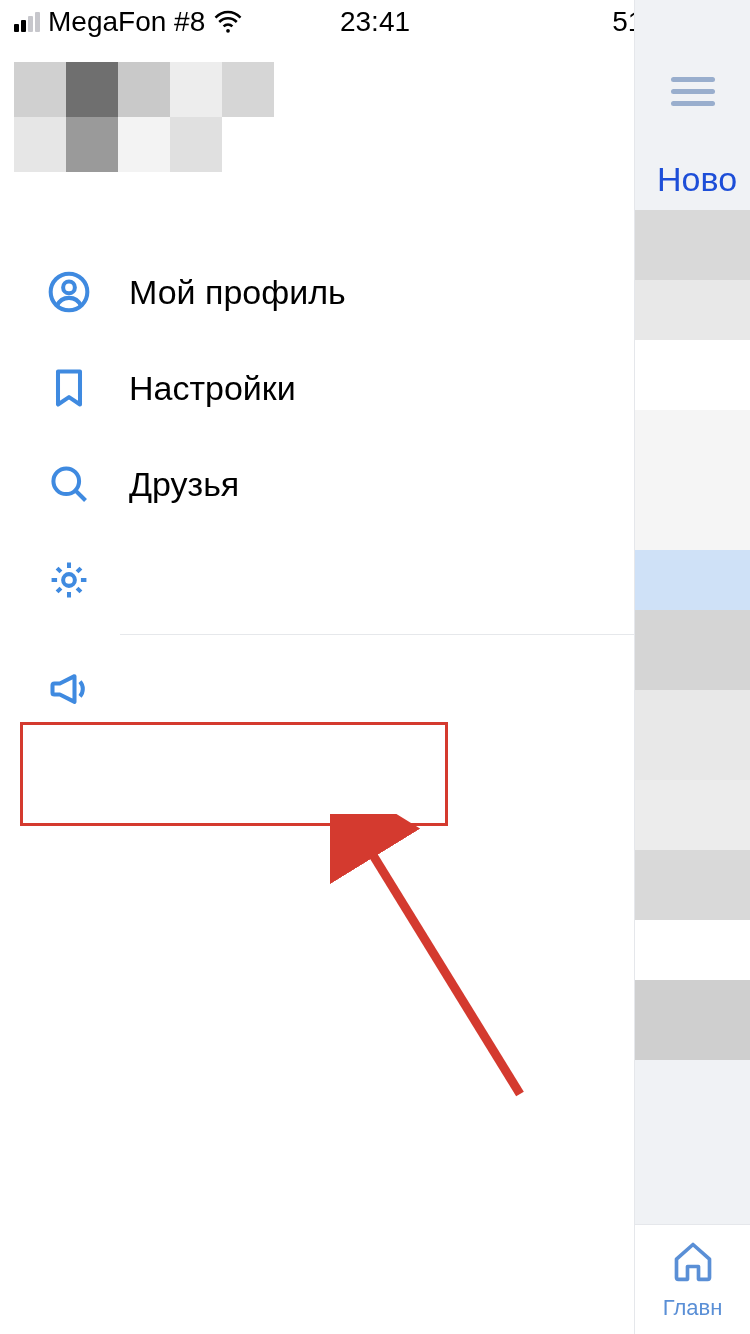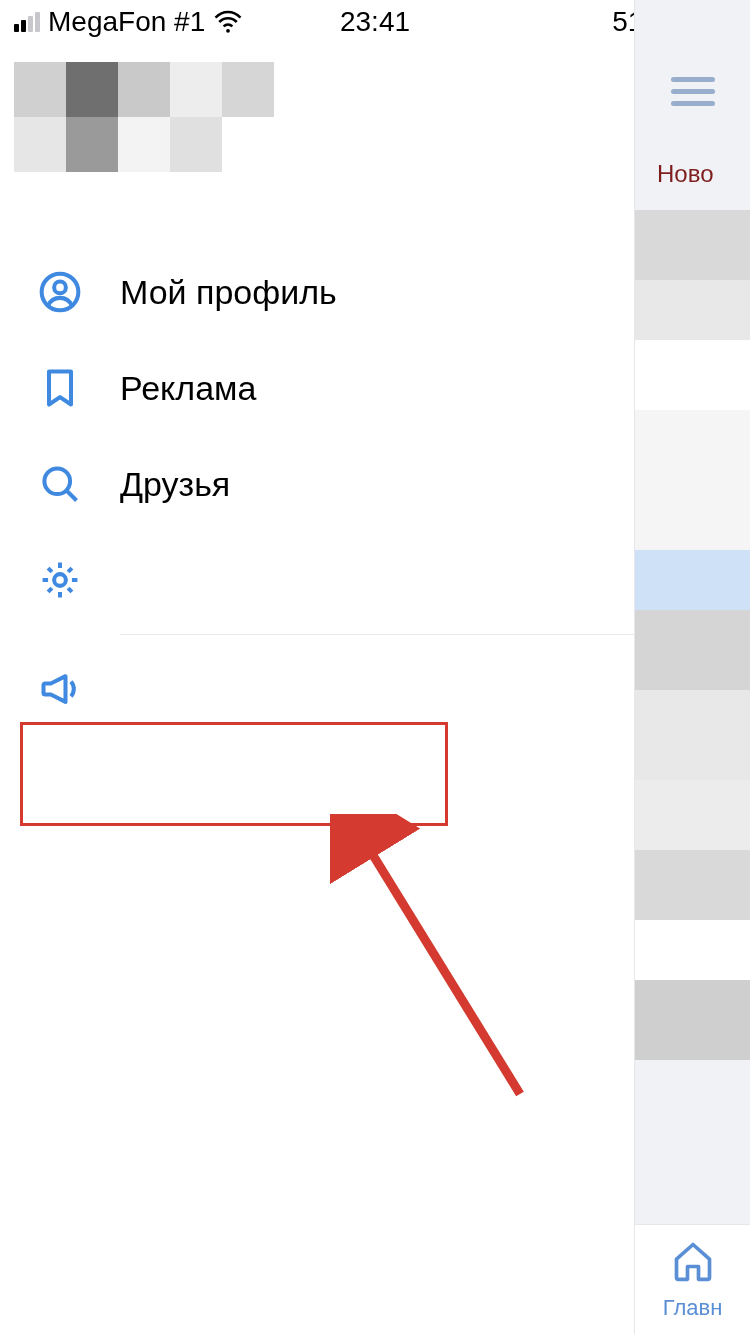--- a/index.html
+++ b/index.html
@@ -19,21 +19,21 @@
   .signal-bars span:nth-child(4){height:20px;background:#c7c7cc;}
   .wifi { width:30px; }
   .battery { width: 48px; height: 24px; border: 2px solid #000; border-radius: 6px; position: relative; margin-left:4px;}
   .battery::after { content:""; position:absolute; right:-6px; top:6px; width:4px; height:10px; background:#000; border-radius:0 2px 2px 0;}
   .battery-fill { position:absolute; left:2px; top:2px; bottom:2px; width:51%; background:#000; border-radius:3px;}
 
   
   .side-panel { position:absolute; top:0; right:0; width:116px; height:1334px; background:#f0f2f5; border-left:1px solid #e5e7eb; overflow:hidden;}
   .side-panel .hamburger { position:absolute; top:70px; left:50%; transform:translateX(-50%); width:44px; }
   .side-panel .hamburger div { height:5px; background:#99aecd; margin:7px 0; border-radius:3px;}
-  .side-title { position:absolute; top:160px; left:22px; font-size:24px; color:#7f1d1d; white-space:nowrap;}
+  .side-title { position:absolute; top:160px; left:22px; font-size:34px; color:#1d4ed8; white-space:nowrap;}
   .side-blocks { position:absolute; top:210px; left:0; right:0; bottom:120px;}
   .side-blocks .blk { width:100%; }
   .side-blocks .b1{height:70px;background:#d9d9d9;}
   .side-blocks .b2{height:60px;background:#e8e8e8;}
   .side-blocks .b3{height:70px;background:#fff;}
   .side-blocks .b4{height:140px;background:#f5f5f5;}
   .side-blocks .b5{height:60px;background:#cfe1f7;}
   .side-blocks .b6{height:80px;background:#d5d5d5;}
   .side-blocks .b7{height:90px;background:#e8e8e8;}
   .side-blocks .b8{height:70px;background:#ececec;}
@@ -52,21 +52,21 @@
   .avatar-area div:nth-child(3){background:#c9c9c9;}
   .avatar-area div:nth-child(4){background:#ededed;}
   .avatar-area div:nth-child(5){background:#d6d6d6;}
   .avatar-area div:nth-child(6){background:#e6e6e6;}
   .avatar-area div:nth-child(7){background:#9a9a9a;}
   .avatar-area div:nth-child(8){background:#f3f3f3;}
   .avatar-area div:nth-child(9){background:#e0e0e0;}
   .avatar-area div:nth-child(10){background:#fff;}
 
   .menu { position:absolute; top:200px; left:0; right:0;}
-  .menu-item { display:flex; align-items:center; height:96px; padding-left:36px; gap:36px;}
+  .menu-item { display:flex; align-items:center; height:96px; padding-left:36px; gap:36px;margin-left:9px;}
   .menu-item .icon { width:48px; height:48px; display:flex; align-items:center; justify-content:center; color:#3f8ae0;}
   .menu-item .label { font-size:34px; color:#000; font-weight:400;}
   .menu-item svg { stroke:#3f8ae0; fill:none; stroke-width:2.2;}
   .divider { height:1px; background:#e6e8eb; margin-left:120px; margin-top:6px; margin-bottom:6px;}
 
   .highlight-box { position:absolute; border:3px solid #d43a2f; pointer-events:none;}
   .arrow { position:absolute; pointer-events:none;}
 
   .footer { position:absolute; bottom:0; left:0; right:0; height:110px; border-top:1px solid #e6e8eb; display:flex; align-items:center; padding:0 36px; gap:36px;}
   .footer .label { font-size:34px; color:#000; flex:1;}
@@ -80,21 +80,21 @@
 <div class="viewport">
 
   <div class="status-bar">
     <div class="status-left">
       <div class="signal-bars">
           <span></span>
           <span></span>
           <span></span>
           <span></span>
         </div>
-      <span>MegaFon #1</span>
+      <span>MegaFon #8</span>
       <svg class="wifi" viewBox="0 0 24 24">
           <path d="M2 8.5C5 5.5 9 4 12 4s7 1.5 10 4.5" stroke="#000" stroke-width="2" fill="none"></path>
           <path d="M5 12c2-2 4.5-3 7-3s5 1 7 3" stroke="#000" stroke-width="2" fill="none"></path>
           <path d="M8.5 15.5c1-1 2.2-1.5 3.5-1.5s2.5.5 3.5 1.5" stroke="#000" stroke-width="2" fill="none"></path>
           <circle cx="12" cy="19" r="1.5" fill="#000"></circle>
         </svg>
     </div>
     <div class="status-center">23:41</div>
     <div class="status-right">
       <span>51 %</span>
@@ -160,21 +160,21 @@
       </div>
 
 
 
       <div class="menu-item">
         <div class="icon">
           <svg width="44" height="44" viewBox="0 0 24 24">
               <path d="M6 3h12a0 0 0 0 1 0 0v18l-6-4-6 4V3z" stroke-linejoin="round"></path>
             </svg>
         </div>
-        <div class="label">Реклама</div>
+        <div class="label">Настройки</div>
       </div>
 
       <div class="menu-item">
         <div class="icon">
           <svg width="44" height="44" viewBox="0 0 24 24">
               <circle cx="10.5" cy="10.5" r="7"></circle>
               <path d="M21 21l-5.2-5.2"></path>
             </svg>
         </div>
         <div class="label">Друзья</div>

